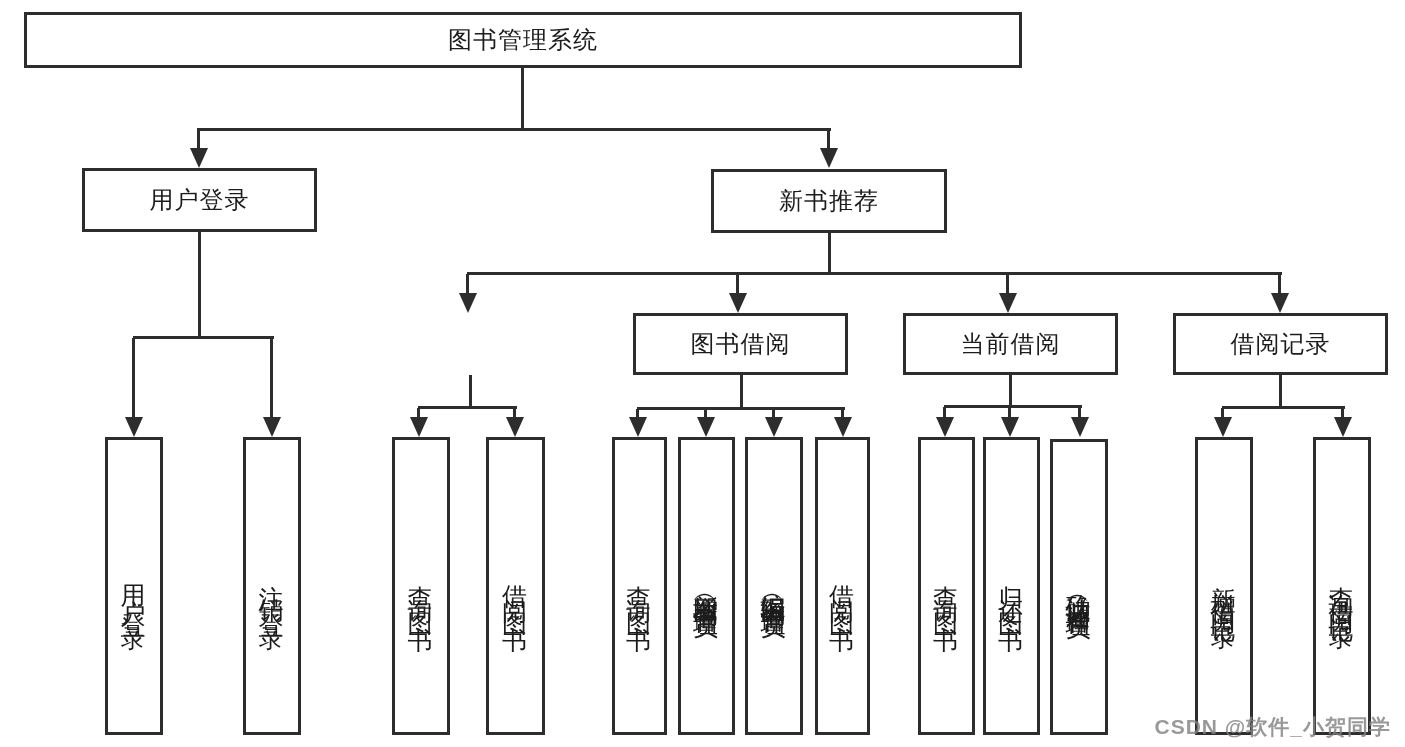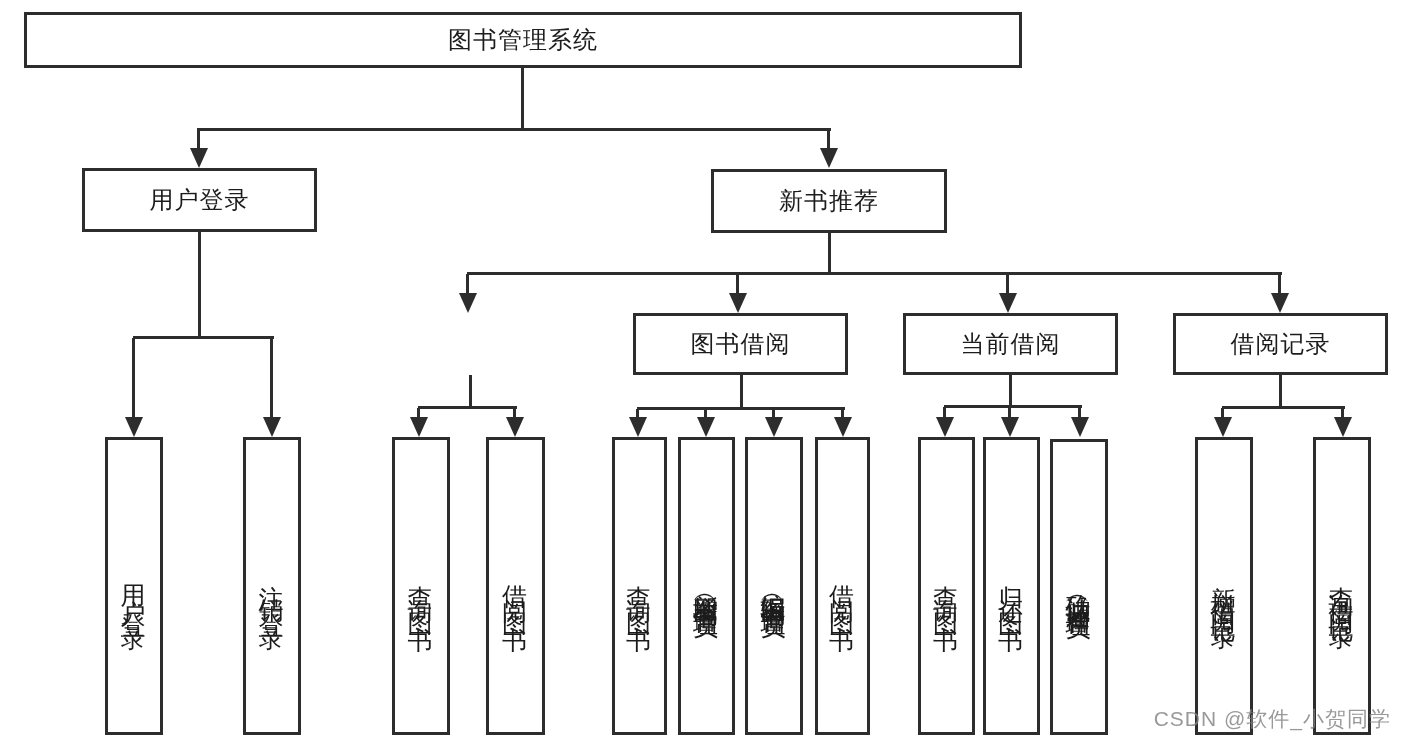--- a/index.html
+++ b/index.html
@@ -46,25 +46,26 @@
   .arrow .head{
     position:absolute;left:0;bottom:0;
     width:0;height:0;
     border-left:9px solid transparent;
     border-right:9px solid transparent;
     border-top:20px solid var(--line);
   }
   
   .watermark{
     position:absolute;
-    right:14px;bottom:14px;
+    right:14px;bottom:6px;
     font-size:21px;
     color:rgba(130,130,130,0.82);
     letter-spacing:1px;
     z-index:10;
+    font-weight:bold;
   }
 </style>
 </head>
 <body>
 
 <div id="canvas">
 
   <div class="node hnode" style="left:24px;top:12px;width:998px;height:56px;">
     <span>图书管理系统</span>
   </div>

